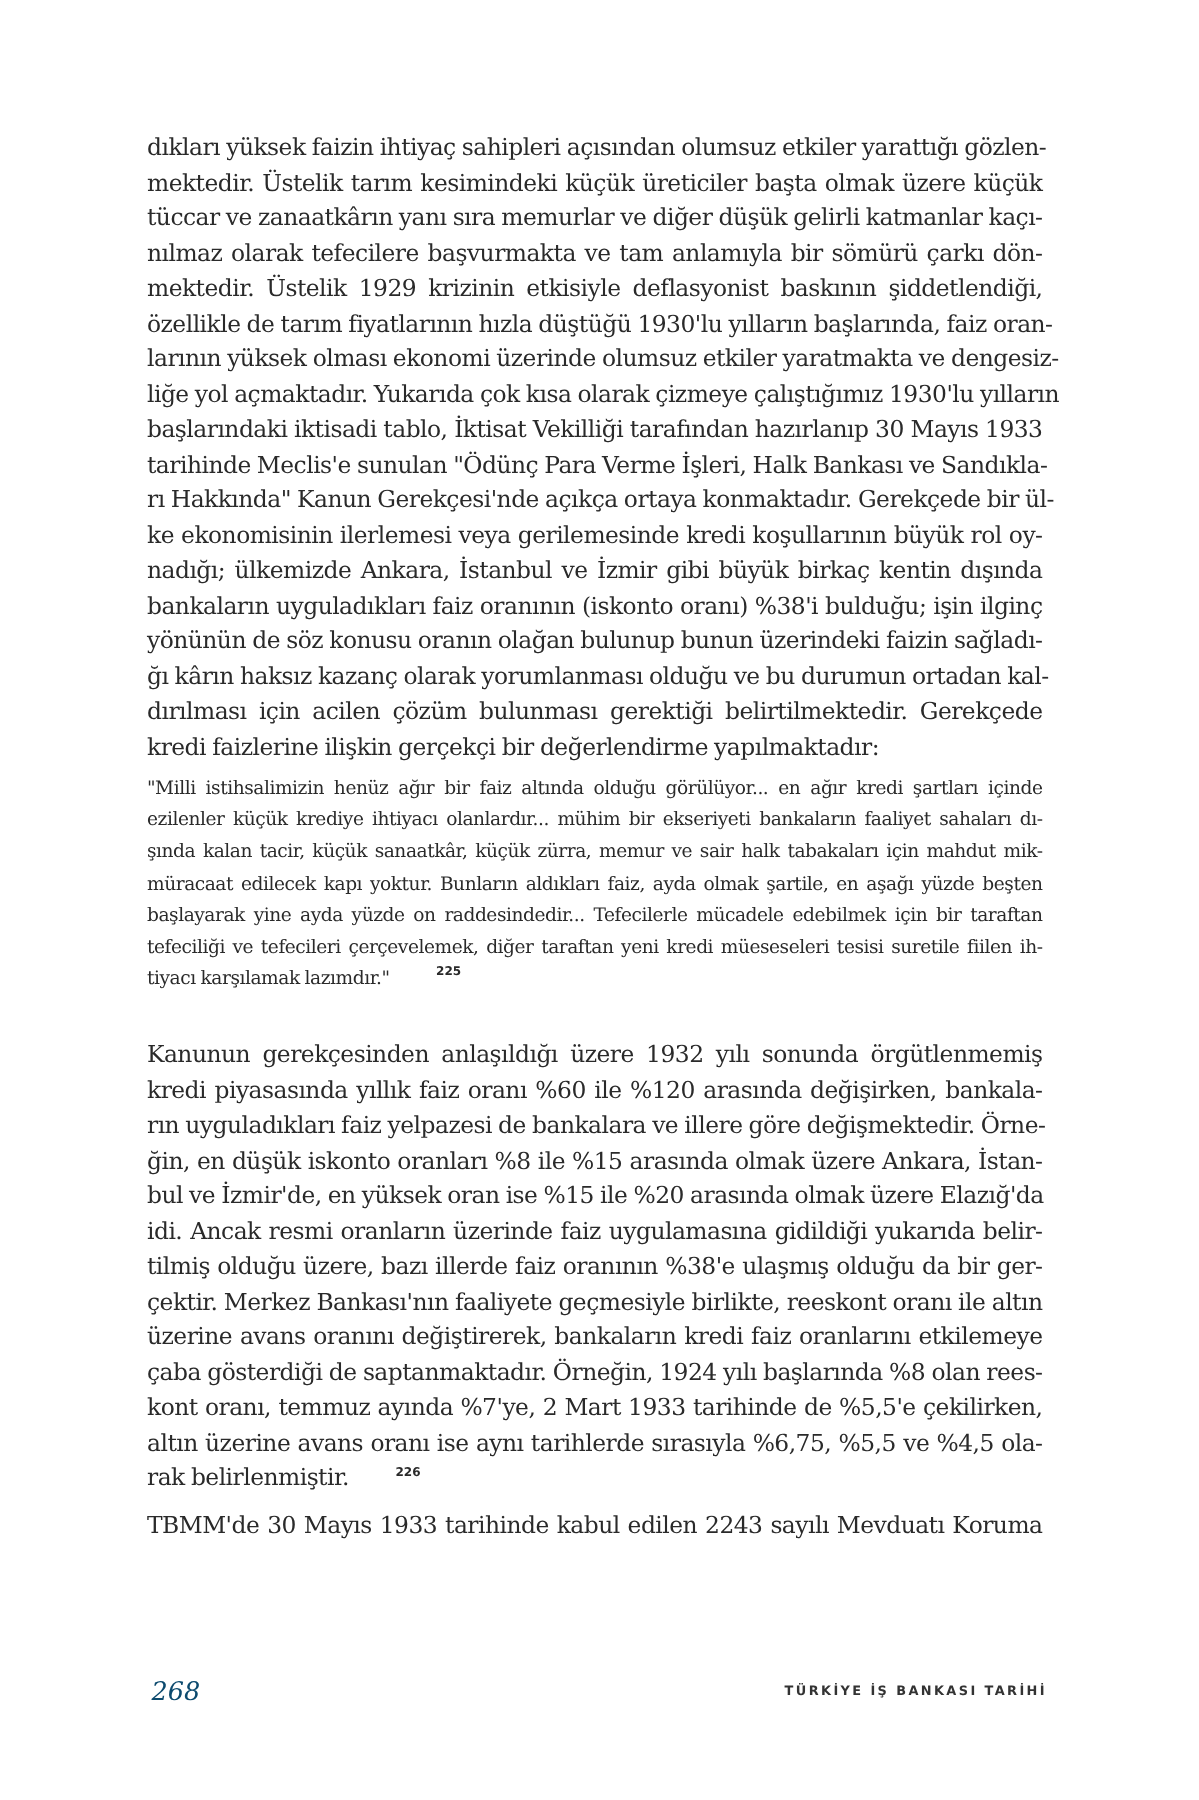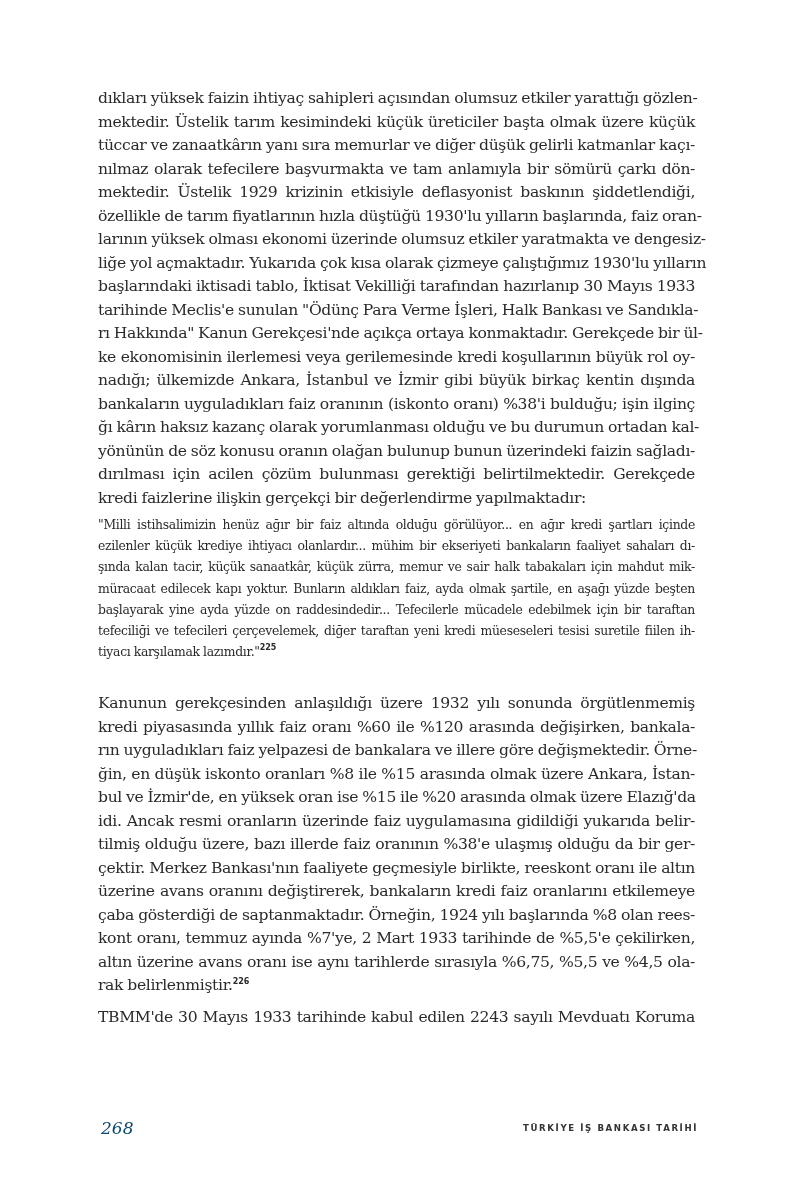--- a/index.html
+++ b/index.html
@@ -54,20 +54,21 @@
     .para-gap-2 {
       height: 8px;
     }
     sup.fn {
       font-family: "DejaVu Sans", sans-serif;
       font-weight: bold;
       font-size: 8px;
       vertical-align: 6px;
       letter-spacing: 0;
       line-height: 0;
+      padding-left: 31px;
     }
     .footer {
       position: absolute;
       left: 101px;
       top: 1118px;
       width: 597px;
       height: 28px;
     }
     .page-number {
       position: absolute;
@@ -102,22 +103,22 @@
     <span class="line body-line">mektedir. Üstelik 1929 krizinin etkisiyle deflasyonist baskının şiddetlendiği,</span>
     <span class="line body-line">özellikle de tarım fiyatlarının hızla düştüğü 1930'lu yılların başlarında, faiz oran-</span>
     <span class="line body-line">larının yüksek olması ekonomi üzerinde olumsuz etkiler yaratmakta ve dengesiz-</span>
     <span class="line body-line">liğe yol açmaktadır. Yukarıda çok kısa olarak çizmeye çalıştığımız 1930'lu yılların</span>
     <span class="line body-line">başlarındaki iktisadi tablo, İktisat Vekilliği tarafından hazırlanıp 30 Mayıs 1933</span>
     <span class="line body-line">tarihinde Meclis'e sunulan "Ödünç Para Verme İşleri, Halk Bankası ve Sandıkla-</span>
     <span class="line body-line">rı Hakkında" Kanun Gerekçesi'nde açıkça ortaya konmaktadır. Gerekçede bir ül-</span>
     <span class="line body-line">ke ekonomisinin ilerlemesi veya gerilemesinde kredi koşullarının büyük rol oy-</span>
     <span class="line body-line">nadığı; ülkemizde Ankara, İstanbul ve İzmir gibi büyük birkaç kentin dışında</span>
     <span class="line body-line">bankaların uyguladıkları faiz oranının (iskonto oranı) %38'i bulduğu; işin ilginç</span>
+    <span class="line body-line">yönünün de söz konusu oranın olağan bulunup bunun üzerindeki faizin sağladı-</span>
     <span class="line body-line">ğı kârın haksız kazanç olarak yorumlanması olduğu ve bu durumun ortadan kal-</span>
-    <span class="line body-line">yönünün de söz konusu oranın olağan bulunup bunun üzerindeki faizin sağladı-</span>
     <span class="line body-line">dırılması için acilen çözüm bulunması gerektiği belirtilmektedir. Gerekçede</span>
     <span class="line body-line last-line">kredi faizlerine ilişkin gerçekçi bir değerlendirme yapılmaktadır:</span>
   </div>
 
   <div class="quote">
     <span class="line quote-line">"Milli istihsalimizin henüz ağır bir faiz altında  olduğu görülüyor... en ağır kredi şartları içinde</span>
     <span class="line quote-line">ezilenler küçük krediye ihtiyacı olanlardır... mühim bir ekseriyeti bankaların faaliyet sahaları dı-</span>
     <span class="line quote-line">şında kalan tacir, küçük sanaatkâr, küçük zürra, memur ve sair halk tabakaları için mahdut mik-</span>
     <span class="line quote-line">müracaat edilecek kapı yoktur. Bunların aldıkları faiz, ayda olmak şartile, en aşağı yüzde beşten</span>
     <span class="line quote-line">başlayarak yine ayda yüzde on raddesindedir... Tefecilerle mücadele edebilmek için bir taraftan</span>

